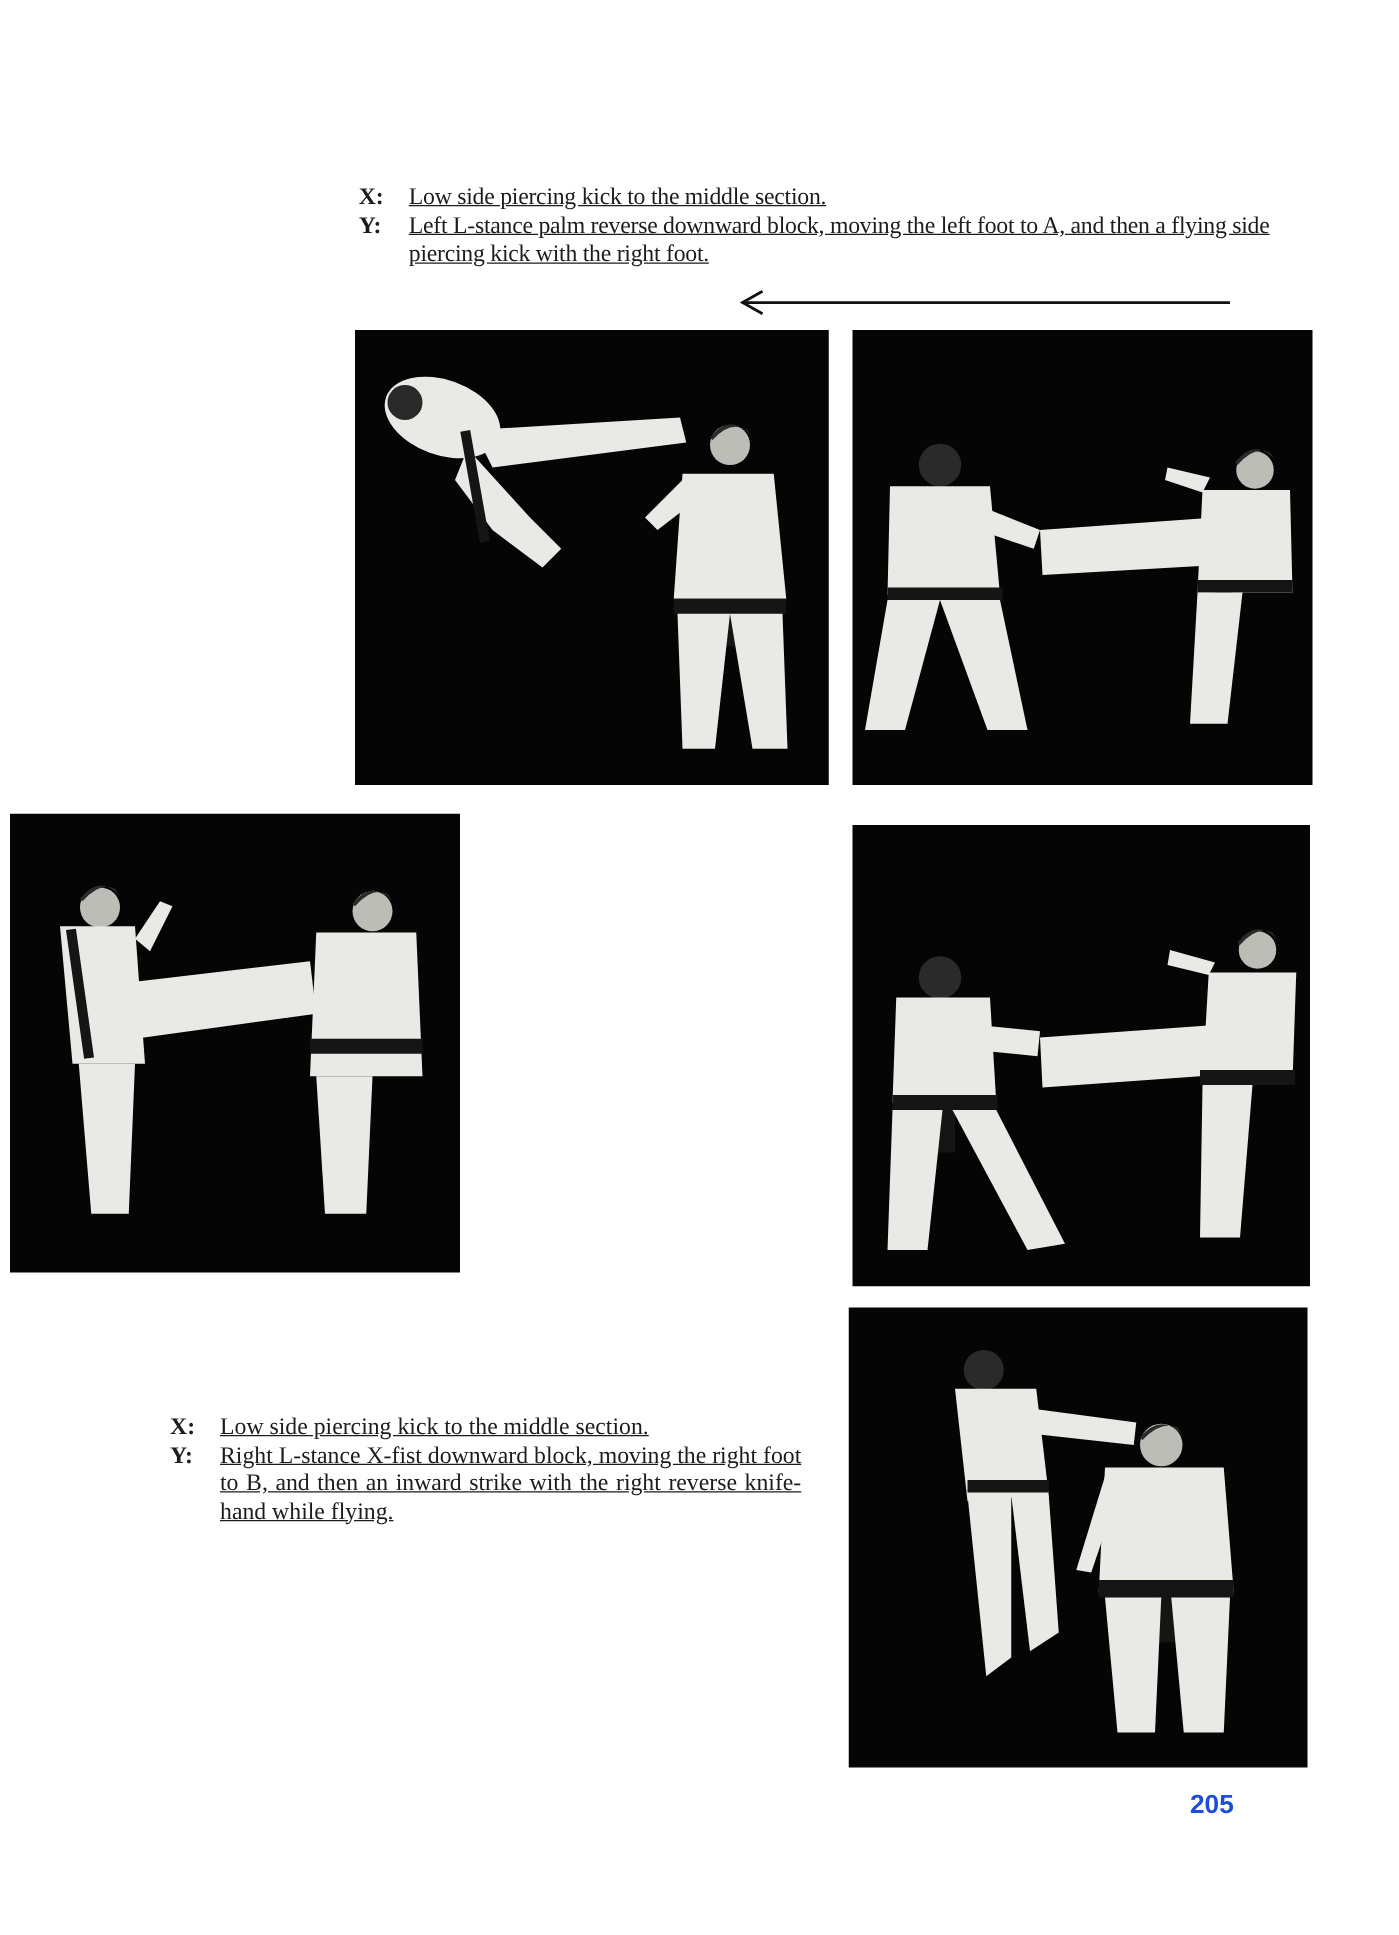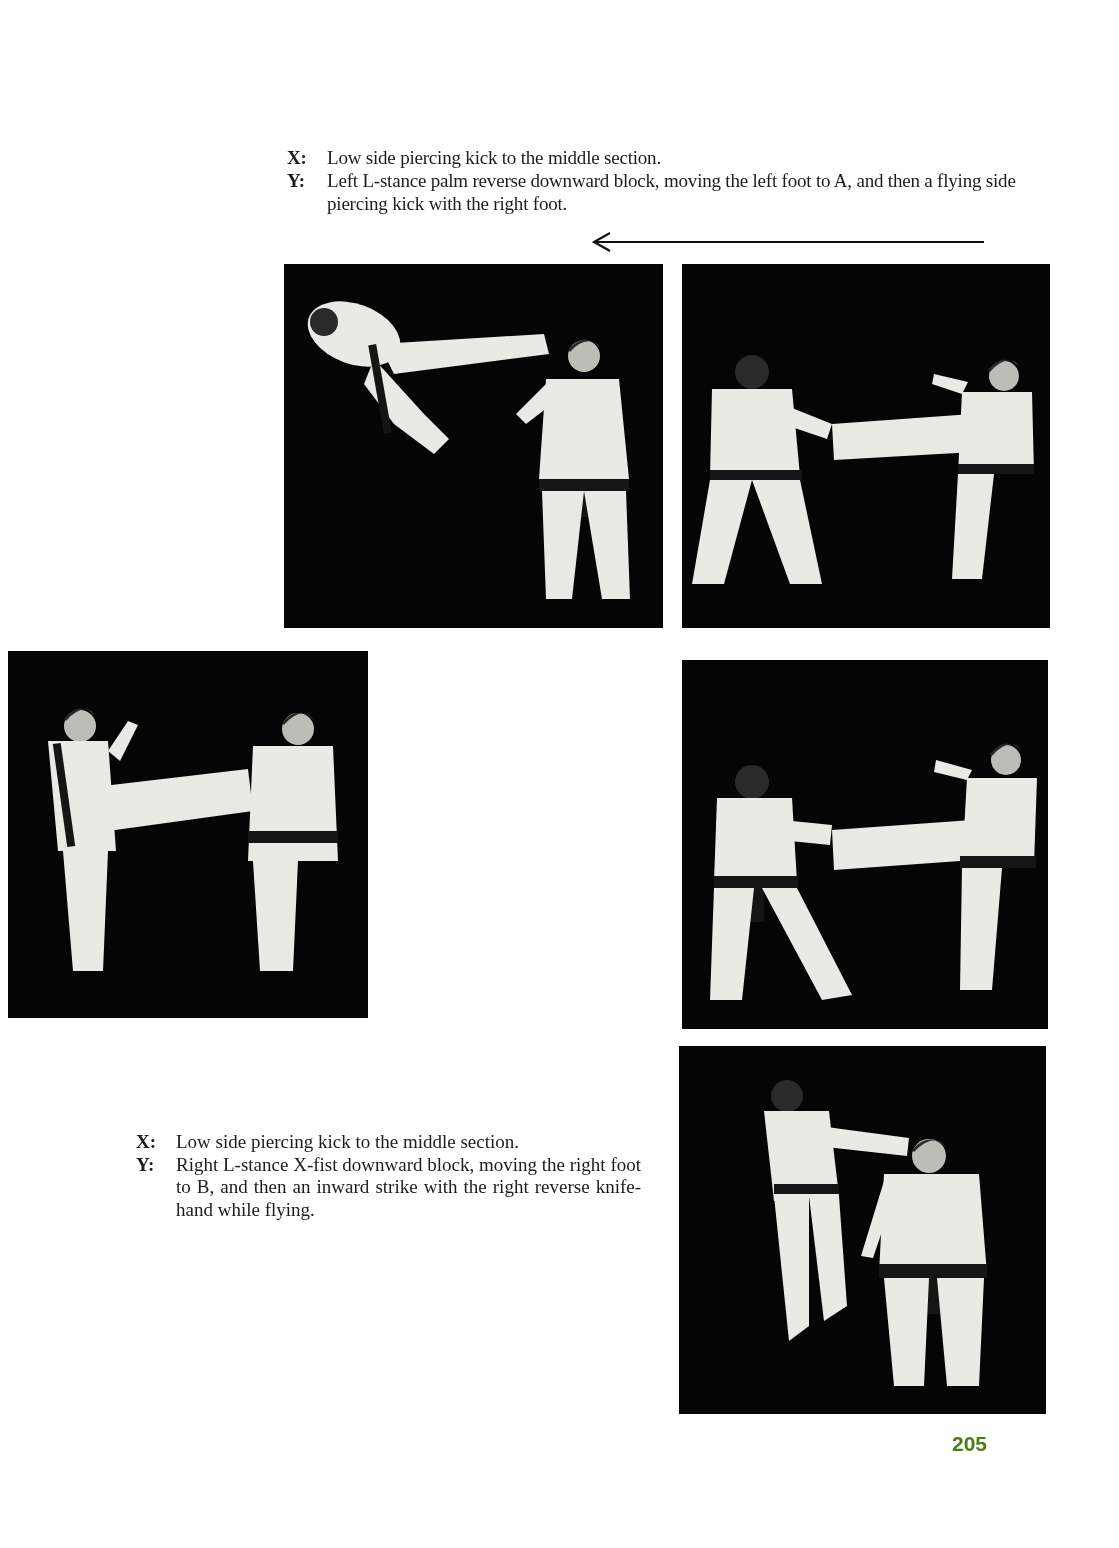--- a/index.html
+++ b/index.html
@@ -26,20 +26,21 @@
       display: flex;
       align-items: flex-start;
     }
     .caption .label {
       font-weight: bold;
       width: 40px;
       flex: 0 0 40px;
     }
     .caption .text {
       flex: 1 1 auto;
+      text-decoration: underline;
     }
     .caption.justify .text {
       text-align: justify;
       text-align-last: left;
     }
     #caption-top {
       left: 287px;
       top: 146px;
       width: 760px;
       letter-spacing: -0.2px;
@@ -73,21 +74,21 @@
     #photo-3 { left: 8px;   top: 651px; width: 360px; height: 367px; }
     #photo-4 { left: 682px; top: 660px; width: 366px; height: 369px; }
     #photo-5 { left: 679px; top: 1046px; width: 367px; height: 368px; }
     .page-number {
       position: absolute;
       left: 952px;
       top: 1432px;
       font-family: "Liberation Sans", "DejaVu Sans", sans-serif;
       font-weight: bold;
       font-size: 21px;
-      color: #4d7c0f;
+      color: #1d4ed8;
     }
     .gi { fill: #e9e9e6; }
     .belt { fill: #151515; }
     .skin { fill: #bdbdb8; }
     .hair { fill: #2a2a2a; }
   </style>
 </head>
 <body>
 
 <div id="caption-top" class="caption">

